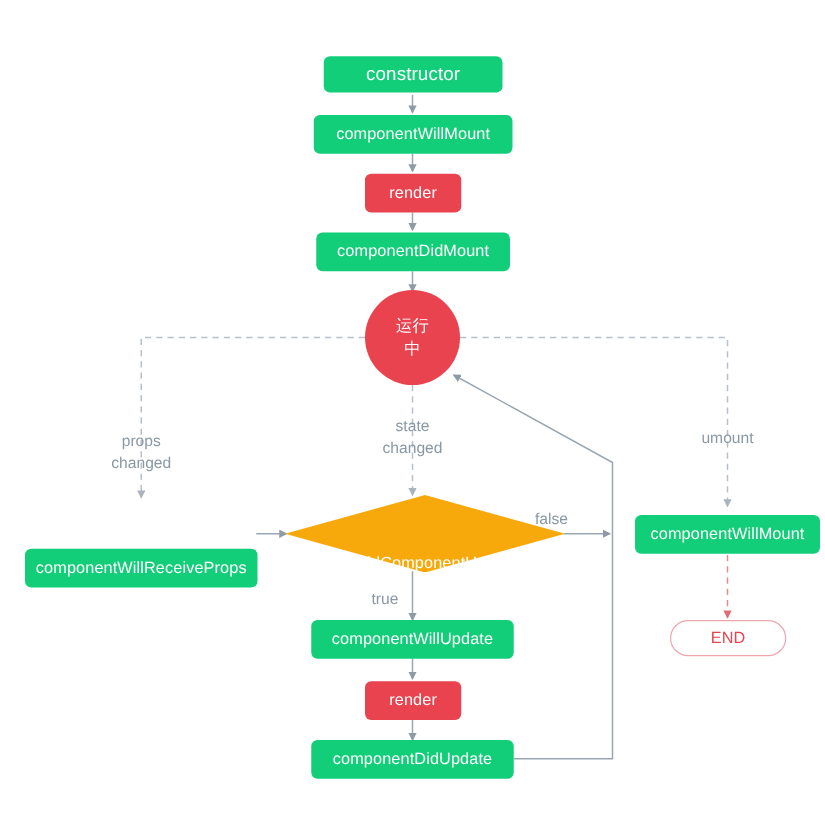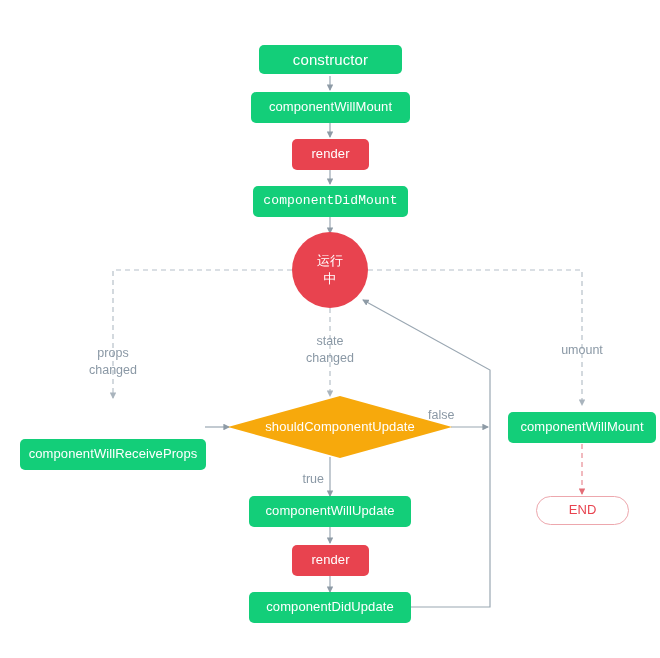--- a/index.html
+++ b/index.html
@@ -158,34 +158,34 @@
   </div>
 
   <div class="node green" style="left:251px; top:92px; width:159px; height:31px;">
     <span>componentWillMount</span>
   </div>
 
   <div class="node red" style="left:292px; top:139px; width:77px; height:31px;">
     <span>render</span>
   </div>
 
-  <div class="node green" style="left:253px; top:186px; width:155px; height:31px;font-family:Liberation Mono, monospace;">
+  <div class="node green" style="left:253px; top:186px; width:155px; height:31px;">
     <span>componentDidMount</span>
   </div>
 
   <div class="node circle" style="left:292px; top:232px; width:76px; height:76px;">
     <span>运行</span>
     <span>中</span>
   </div>
 
   <div class="node green" style="left:20px; top:412px; width:186px; height:31px;margin-top:27px;">
     <span>componentWillReceiveProps</span>
   </div>
 
-  <div class="node diamond" style="left:228px; top:396px; width:224px; height:62px;">
+  <div class="node diamond" style="left:228px; top:396px; width:224px; height:62px;align-items:flex-end;">
     <span class="diamond-shape"></span>
     <span class="diamond-label">shouldComponentUpdate</span>
   </div>
 
   <div class="node green" style="left:508px; top:412px; width:148px; height:31px;">
     <span>componentWillMount</span>
   </div>
 
   <div class="node pill" style="left:536px; top:496px; width:93px; height:29px;">
     <span>END</span>
@@ -206,15 +206,15 @@
   <div class="edge-label" style="left:73px; top:333px; width:80px;margin-top:12px;">props
 changed</div>
 
   <div class="edge-label" style="left:290px; top:333px; width:80px;">state
 changed</div>
 
   <div class="edge-label" style="left:542px; top:342px; width:80px;">umount</div>
 
   <div class="edge-label" style="left:428px; top:407px; width:44px; text-align:left;">false</div>
 
-  <div class="edge-label" style="left:292px; top:471px; width:32px; text-align:right;">true</div>
+  <div class="edge-label" style="left:292px; top:471px; width:32px; text-align:center;">true</div>
 
 </div>
 
 </body></html>

